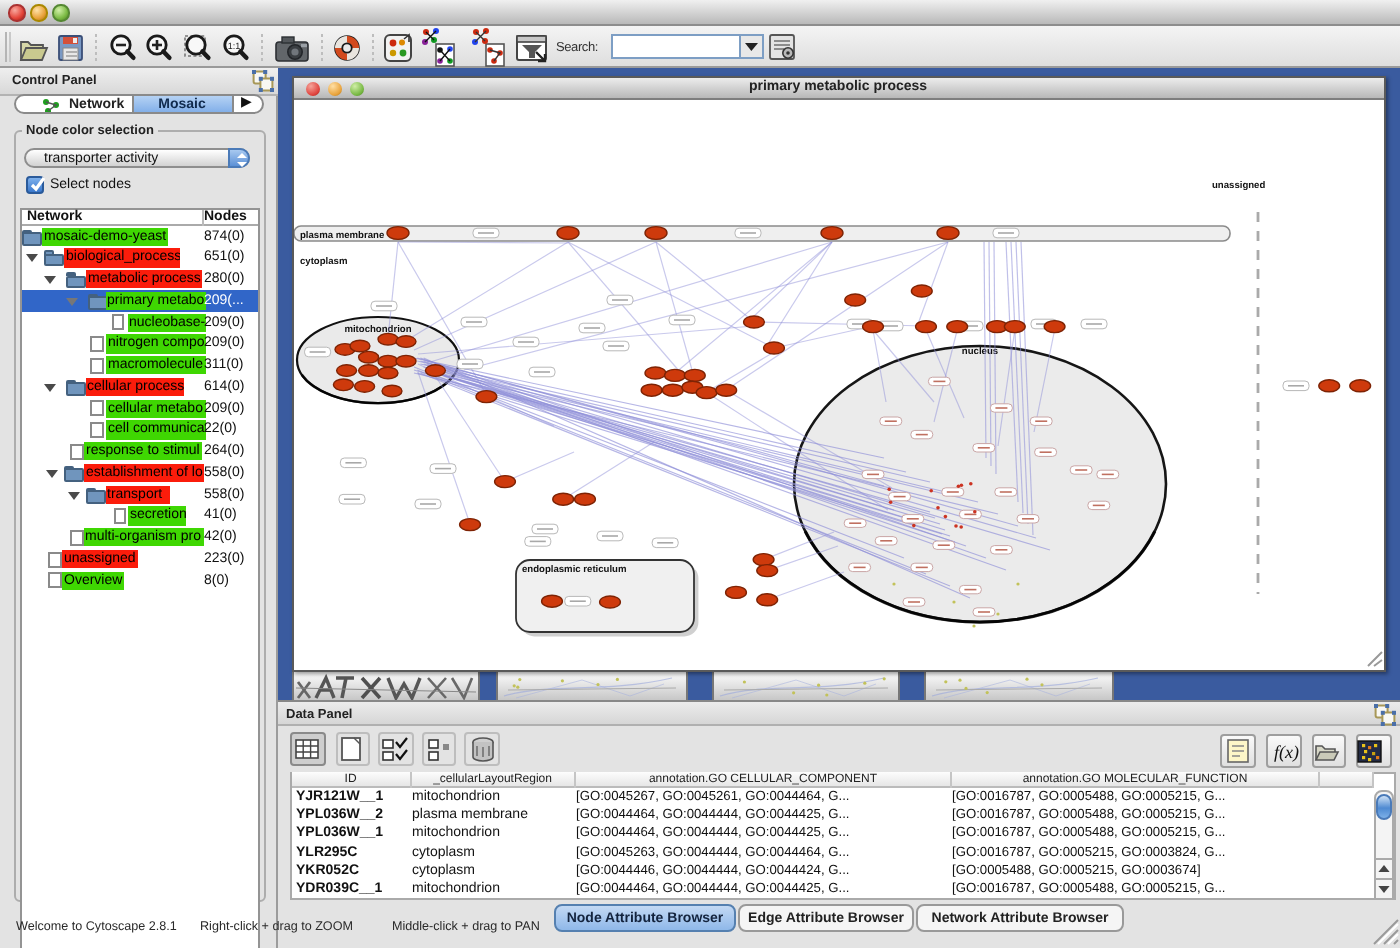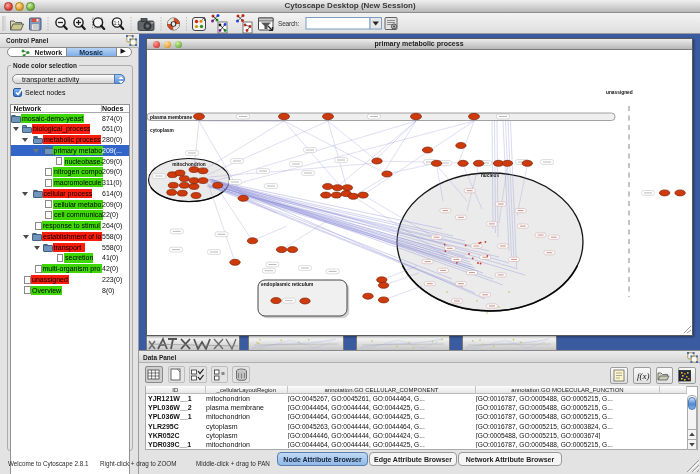--- a/index.html
+++ b/index.html
@@ -2,21 +2,20 @@
 <html><head><meta charset="utf-8"><style>
 *{margin:0;padding:0;box-sizing:border-box}
 html,body{width:700px;height:474px;overflow:hidden}
 body{font-family:"Liberation Sans",sans-serif;position:relative;background:#e3e3e3}
 .a{position:absolute}
 </style></head><body>
 <div class="a" style="left:0;top:0;width:700px;height:13px;background:linear-gradient(#f0f0f0,#cfcfcf 60%,#b9b9b9);border-bottom:1px solid #8d8d8d">
 <div class="a" style="left:4px;top:2px;width:8.5px;height:8.5px;border-radius:50%;background:radial-gradient(circle at 35% 30%,#f8a99f,#e4453a 60%,#9f1f14);border:0.5px solid #a33"></div>
 <div class="a" style="left:15px;top:2px;width:8.5px;height:8.5px;border-radius:50%;background:radial-gradient(circle at 35% 30%,#ffe2a8,#e9a23b 60%,#a96d12);border:0.5px solid #a80"></div>
 <div class="a" style="left:26px;top:2px;width:8.5px;height:8.5px;border-radius:50%;background:radial-gradient(circle at 35% 30%,#d2f0a8,#7cbb45 60%,#4a7d1c);border:0.5px solid #583"></div>
-<div class="a" style="left:0;top:1px;width:700px;text-align:center;font-size:8px;font-weight:bold;color:#383838">Cytoscape Desktop (New Session)</div>
 </div>
 <div class="a" style="left:0;top:13px;width:700px;height:21px;background:linear-gradient(#f4f4f4,#dedede);border-bottom:1px solid #9a9a9a"></div>
 <svg class="a" style="left:0;top:13px" width="700" height="21" viewBox="0 0 700 21">
     <line x1="3" y1="3" x2="3" y2="18" stroke="#b5b5b5" stroke-width="1"></line>
     <line x1="5" y1="3" x2="5" y2="18" stroke="#c9c9c9" stroke-width="1"></line>
     <line x1="48" y1="4" x2="48" y2="18" stroke="#bdbdbd" stroke-width="1" stroke-dasharray="1.5,1.5"></line>
     <line x1="131" y1="4" x2="131" y2="18" stroke="#bdbdbd" stroke-width="1" stroke-dasharray="1.5,1.5"></line>
     <line x1="161" y1="4" x2="161" y2="18" stroke="#bdbdbd" stroke-width="1" stroke-dasharray="1.5,1.5"></line>
     <line x1="186.5" y1="4" x2="186.5" y2="18" stroke="#bdbdbd" stroke-width="1" stroke-dasharray="1.5,1.5"></line>
     <path d="M10.5 17 L10.5 8 L14 8 L15.5 9.5 L21.5 9.5 L21.5 11" fill="#d8d8a8" stroke="#555" stroke-width="0.9"></path>

